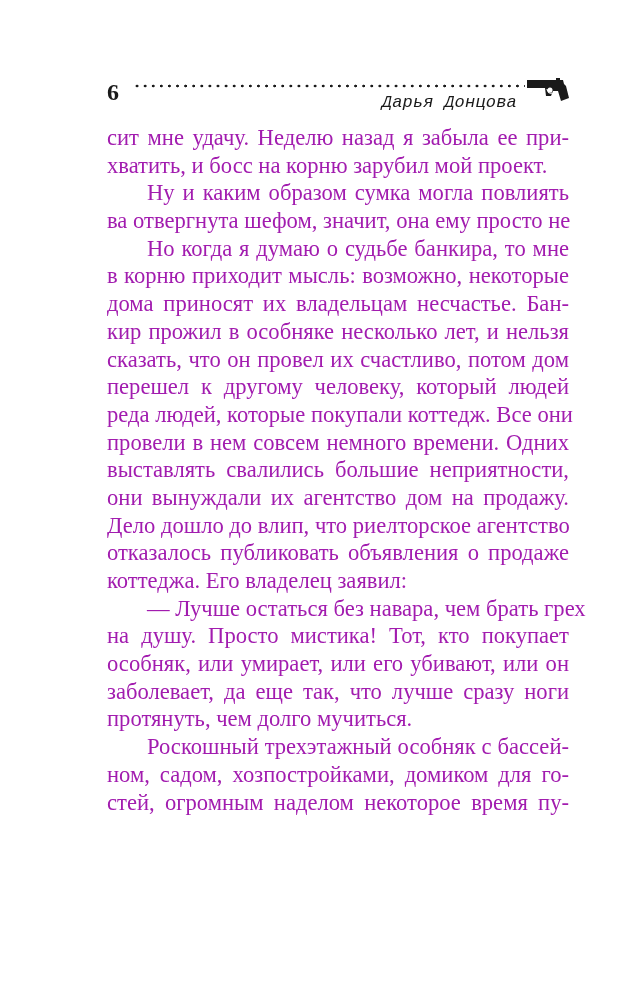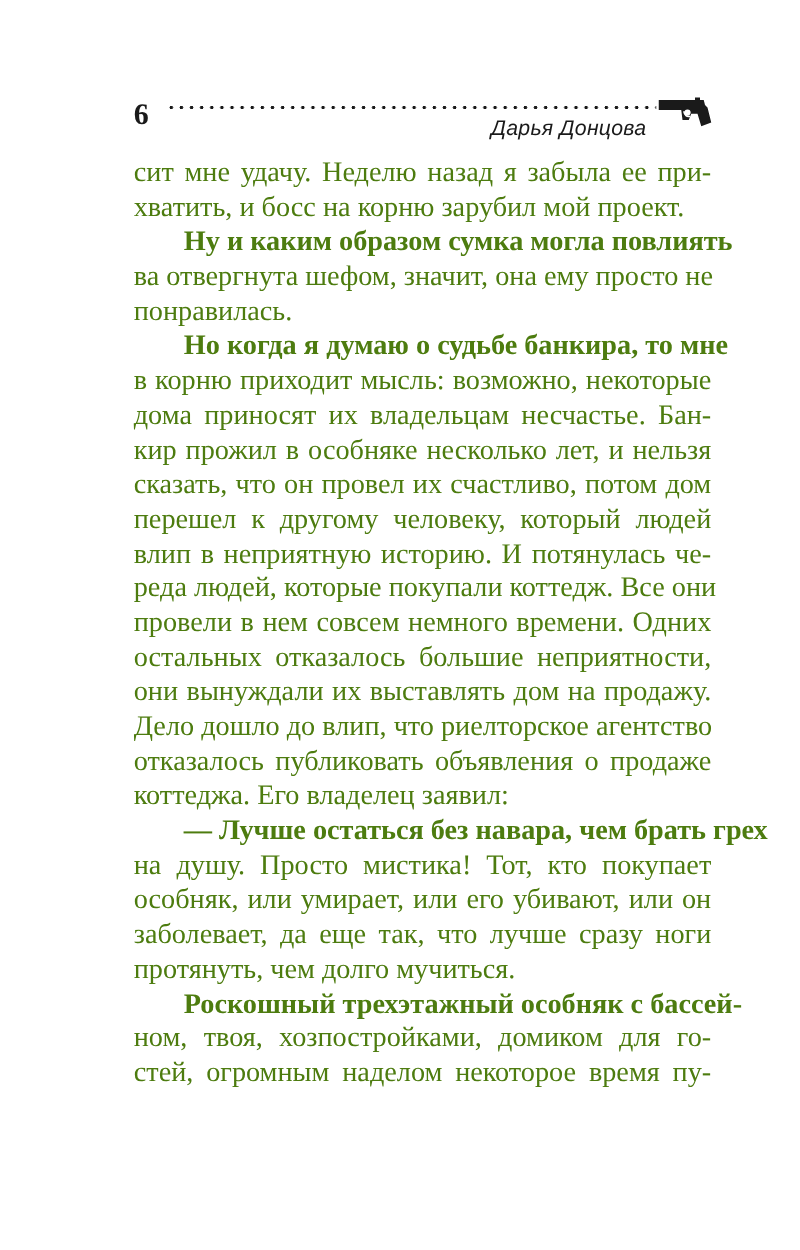--- a/index.html
+++ b/index.html
@@ -13,31 +13,31 @@
     line-height: 24px;
   }
   .dot-leader {
     position: absolute; left: 26px; top: 8px; width: 392px; height: 4px;
     background-image: radial-gradient(circle, #1a1a1a 1.3px, transparent 1.6px);
     background-size: 8.1px 4px; background-repeat: repeat-x;
   }
   .gun-icon { position: absolute; left: 419px; top: 0px; width: 44px; height: 28px; }
   .author-name {
     position: absolute; right: 52px; top: 17px;
-    font-family: Liberation Sans, sans-serif; font-style: italic; font-size: 17px; color: #1a1a1a;
+    font-family: Liberation Mono, monospace; font-style: italic; font-size: 17px; color: #1a1a1a;
     line-height: 20px; letter-spacing: 0.2px;
   }
 
   .body-text {
     position: absolute; left: 107px; top: 124px; width: 462px;
-    font-family: "Liberation Serif", serif; font-size: 22.6px; line-height: 27.7px; color: #4d7c0f;
+    font-family: "Liberation Serif", serif; font-size: 22.6px; line-height: 27.7px; color: #a21caf;
   }
   .line { display: block; white-space: nowrap; text-align: justify; text-align-last: justify; height: 27.7px; }
   .line.last { text-align-last: left; }
-  .line.indent { padding-left: 40px; font-weight: bold; }
+  .line.indent { padding-left: 40px; }
 </style>
 </head>
 <body>
 
 <div class="page">
   <div class="running-head">
     <span class="page-number">6</span>
     <div class="dot-leader"></div>
     <svg class="gun-icon" viewBox="0 0 44 28">
       <path d="M1 4 L30 4 L30 2 L34 2 L34 4 L37 4 L38 8 L40 10 L43 22 L35 25 L32 15 L27 15 L25 20 L20 20 L19 12 L1 12 Z" fill="#1a1a1a"></path>
@@ -45,37 +45,35 @@
       <path d="M21 13 Q22 18 26 17" stroke="#ffffff" stroke-width="1.2" fill="none"></path>
     </svg>
     <span class="author-name">Дарья Донцова</span>
   </div>
 
   <div class="body-text" id="body-text">
       <span class="line">сит мне удачу. Неделю назад я забыла ее при-</span>
       <span class="line last">хватить, и босс на корню зарубил мой проект.</span>
       <span class="line indent">Ну и каким образом сумка могла повлиять</span>
       <span class="line">ва отвергнута шефом, значит, она ему просто не</span>
-      <span class="line last">понравилась.</span>
       <span class="line indent">Но когда я думаю о судьбе банкира, то мне</span>
       <span class="line">в корню приходит мысль: возможно, некоторые</span>
       <span class="line">дома приносят их владельцам несчастье. Бан-</span>
       <span class="line">кир прожил в особняке несколько лет, и нельзя</span>
       <span class="line">сказать, что он провел их счастливо, потом дом</span>
       <span class="line">перешел к другому человеку, который людей</span>
-      <span class="line">влип в неприятную историю. И потянулась че-</span>
       <span class="line">реда людей, которые покупали коттедж. Все они</span>
       <span class="line">провели в нем совсем немного времени. Одних</span>
-      <span class="line">остальных отказалось большие неприятности,</span>
-      <span class="line">они вынуждали их выставлять дом на продажу.</span>
+      <span class="line">выставлять свалились большие неприятности,</span>
+      <span class="line">они вынуждали их агентство дом на продажу.</span>
       <span class="line">Дело дошло до влип, что риелторское агентство</span>
       <span class="line">отказалось публиковать объявления о продаже</span>
       <span class="line last">коттеджа. Его владелец заявил:</span>
       <span class="line indent">— Лучше остаться без навара, чем брать грех</span>
       <span class="line">на душу. Просто мистика! Тот, кто покупает</span>
       <span class="line">особняк, или умирает, или его убивают, или он</span>
       <span class="line">заболевает, да еще так, что лучше сразу ноги</span>
       <span class="line last">протянуть, чем долго мучиться.</span>
       <span class="line indent">Роскошный трехэтажный особняк с бассей-</span>
-      <span class="line">ном, твоя, хозпостройками, домиком для го-</span>
+      <span class="line">ном, садом, хозпостройками, домиком для го-</span>
       <span class="line">стей, огромным наделом некоторое время пу-</span>
     </div>
 </div>
 
 </body></html>

